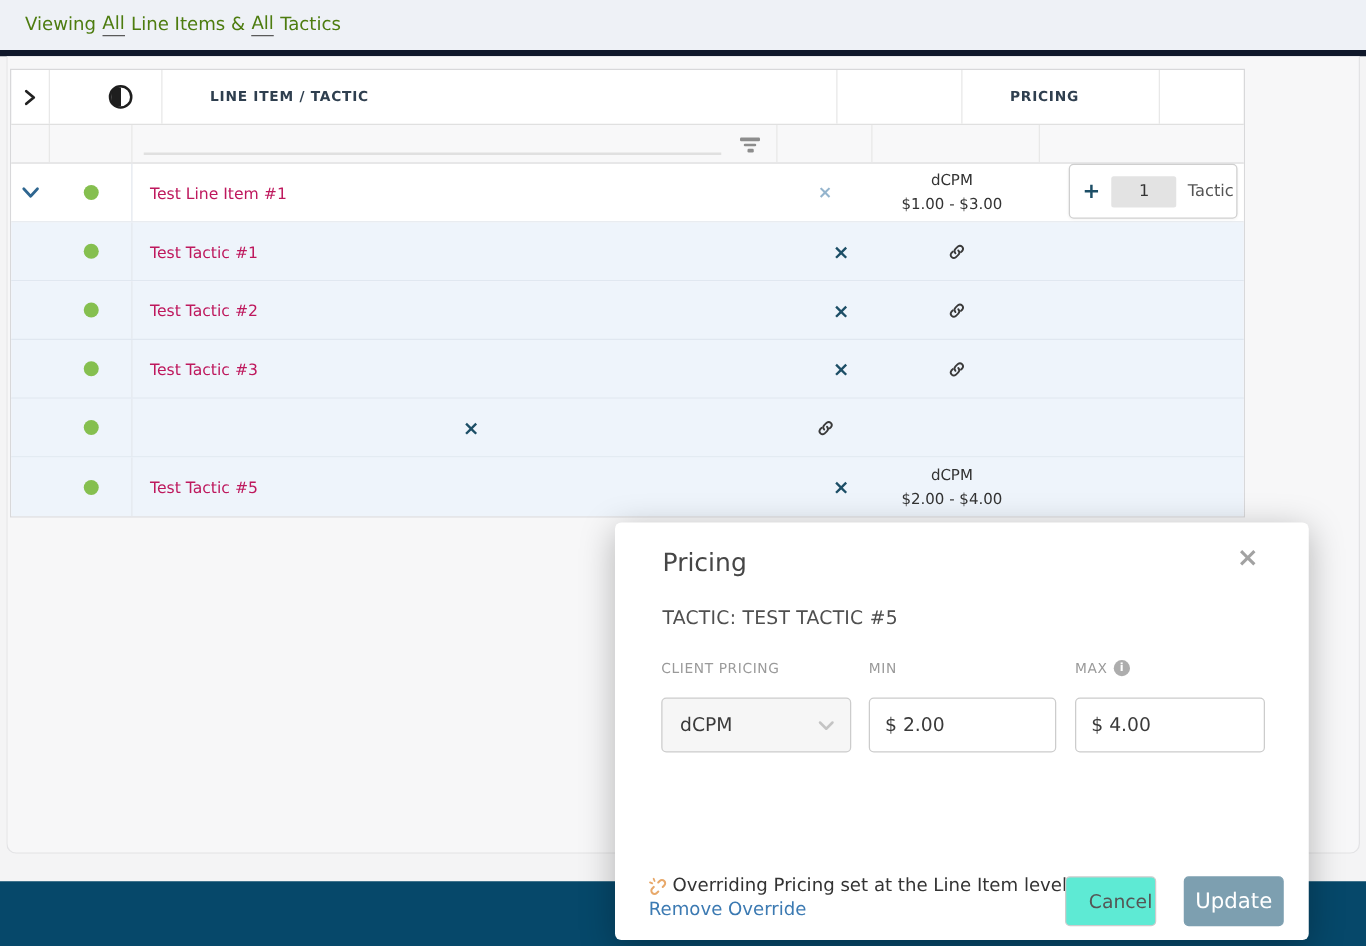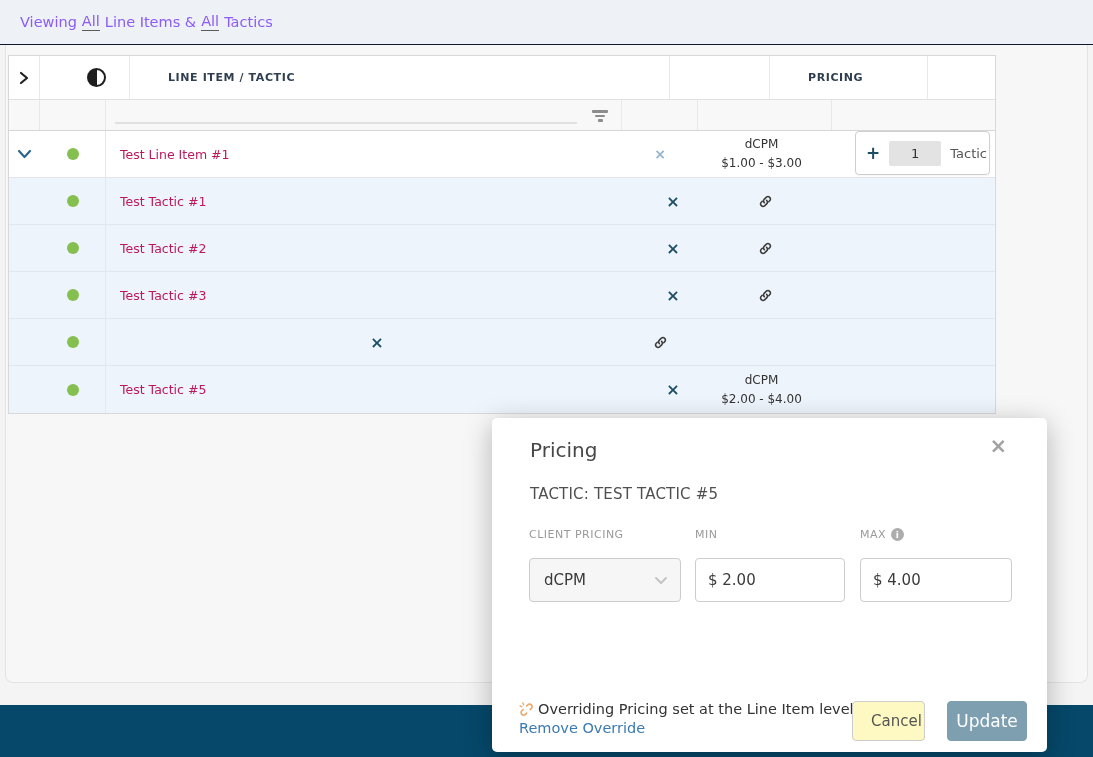--- a/index.html
+++ b/index.html
@@ -8,23 +8,23 @@
     font-family: "DejaVu Sans", "Liberation Sans", sans-serif;
     background:#f4f4f5;
     position:relative;
     overflow:hidden;
     color:#333;
   }
 
   
   .topbar {
     position:absolute; left:0; top:0; width:1093px; height:45px;
-    background:#eef1f6; border-bottom:1px solid #0f172a;
+    background:#eef1f6; border-bottom:5px solid #0f172a;
     display:flex; align-items:center; padding-left:20px;
-    font-size:14.5px; color:#8b5cf6;
+    font-size:14.5px; color:#4d7c0f;
   }
   .topbar span { margin-right:5px; }
   .topbar .underlined { border-bottom:1px solid #5a5a5a; padding-bottom:1px; }
 
   
   .panel {
     position:absolute; left:5px; top:45px; width:1083px; height:638px;
     background:#f7f7f8;
     border:1px solid #e3e3e5; border-top:none;
     border-radius:0 0 8px 8px;
@@ -120,21 +120,21 @@
     width:100%; height:44px; background:#fff; border:1px solid #ccc; border-radius:4px;
     padding:0 12px; font-size:15px; color:#3a3a3a; font-family:inherit; outline:none;
   }
 
   .override-box { position:absolute; left:25px; top:282px; }
   .override-line1 { display:flex; align-items:center; gap:4px; font-size:14.5px; color:#333; }
   .override-link { display:block; margin-top:3px; margin-left:2px; font-size:14.5px; color:#3c7ab2; text-decoration:none; cursor:pointer; }
 
   .btn-cancel {
     position:absolute; left:360px; top:283px; width:73px; height:40px;
-    background:#fef9c3; border:1px solid #ccc; border-radius:4px;
+    background:#5eead4; border:1px solid #ccc; border-radius:4px;
     font-size:15px; color:#555; font-family:inherit; cursor:pointer;padding-left:16px;
   }
   .btn-update {
     position:absolute; left:455px; top:283px; width:80px; height:40px;
     background:#7d9fb0; border:1px solid #7d9fb0; border-radius:4px;
     font-size:17px; color:#fff; font-family:inherit; cursor:pointer;
   }
 </style>
 </head>
 <body>

